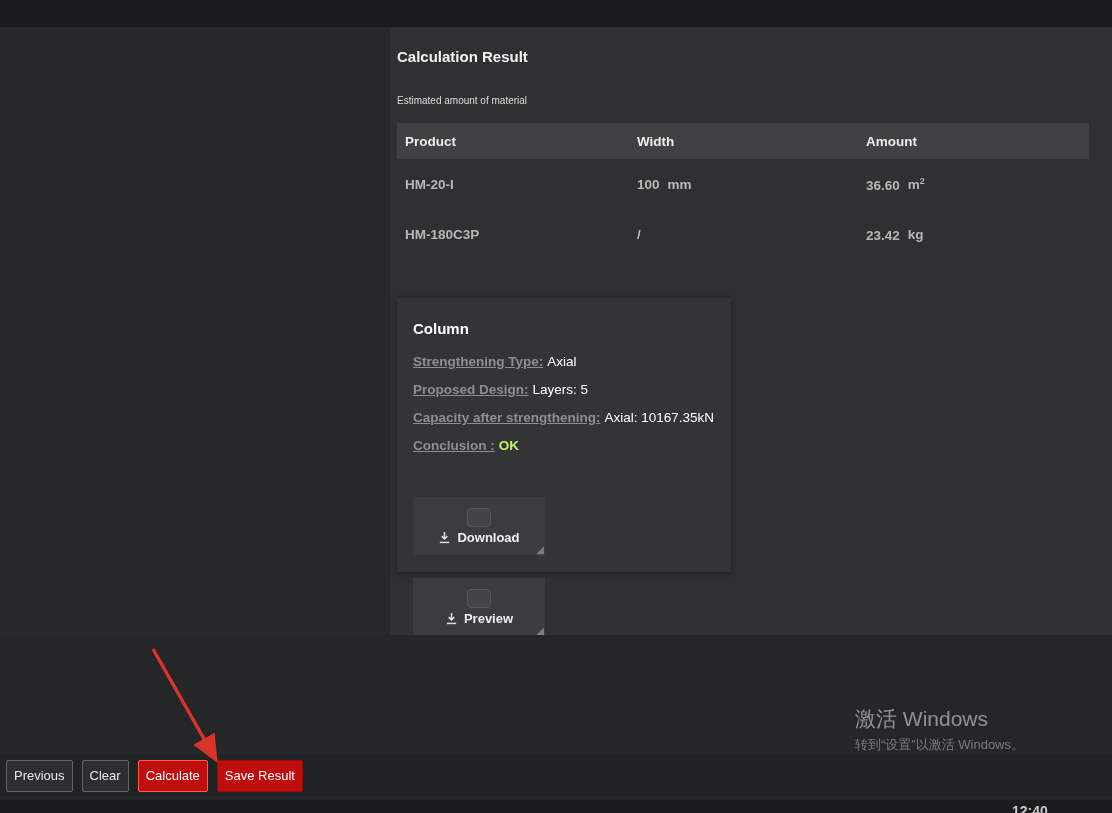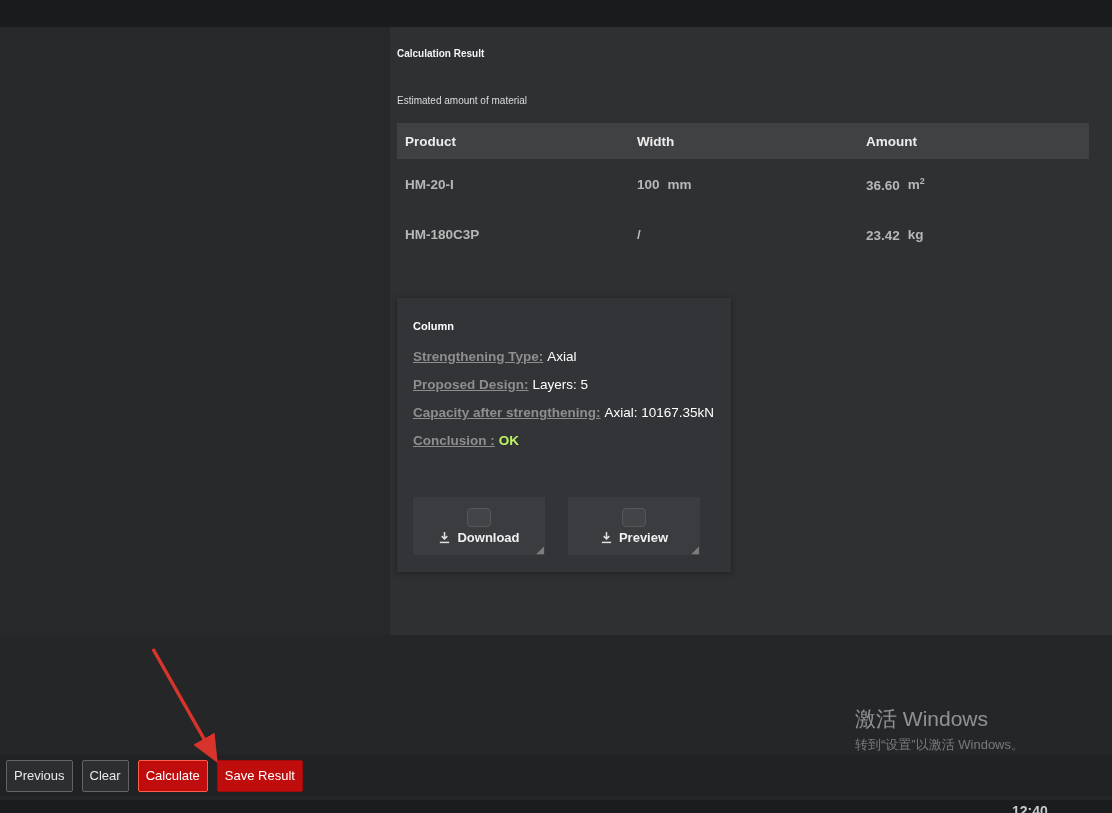--- a/index.html
+++ b/index.html
@@ -5,43 +5,43 @@
   * { margin:0; padding:0; box-sizing:border-box; }
   body { background:#111; }
   .screen {
     position:relative; width:1112px; height:813px; overflow:hidden;
     background:#262829; font-family:"Liberation Sans", sans-serif;
   }
   .topbar { position:absolute; top:0; left:0; right:0; height:27px; background:#1a1b1c; }
 
   .content { position:absolute; left:390px; top:27px; width:722px; height:608px; background:#2e3032; }
 
-  .page-title { position:absolute; left:7px; top:21px; font-size:10px; font-weight:bold; color:#f2f2f2; }
+  .page-title { position:absolute; left:7px; top:21px; font-size:15px; font-weight:bold; color:#f2f2f2; }
   .subtitle  { position:absolute; left:7px; top:68px; font-size:10px; color:#dcdcdc; }
 
   .mtable { position:absolute; left:7px; top:96px; width:692px; }
   .thead { height:36px; background:#3f4143; display:flex; align-items:center; }
   .th { font-size:13.5px; font-weight:bold; color:#ececec; padding-left:8px; }
   .trow { height:50px; display:flex; align-items:center; font-size:13.5px; font-weight:bold; color:#b7b7b7; }
   .c-product { width:232px; } .c-width { width:229px; } .c-amount { width:231px; }
   .td { padding-left:8px; }
   .unit { margin-left:8px; }
   .td sup { font-size:9px; }
 
   .card {
     position:absolute; left:7px; top:271px; width:334px; height:274px;
     background:#323437; box-shadow:0 1px 6px rgba(0,0,0,0.35); padding:16px;
   }
-  .card-title { font-size:11px; font-weight:bold; color:#ffffff; margin:6px 0 16px; }
+  .card-title { font-size:15px; font-weight:bold; color:#ffffff; margin:6px 0 16px; }
   .field { font-size:13.5px; margin-bottom:11px; line-height:17px; }
   .flabel { color:#8e8e8e; font-weight:bold;text-decoration:underline; }
   .fvalue { color:#ffffff; margin-left:4px; }
   .fvalue.ok { color:#bef264; font-weight:bold; }
 
-  .btn-row { position:absolute; left:16px; top:199px; display:flex; gap:23px; }
+  .btn-row { position:absolute; left:16px; top:199px; display:flex; gap:23px;flex-direction:column; }
   .tool-btn {
     width:132px; height:58px; background:#3a3c3f; position:relative;
     display:flex; flex-direction:column; align-items:center; justify-content:center;
     cursor:pointer;
   }
   .ph-icon { width:24px; height:19px; border:1px solid #5c5e60; border-radius:4px; background:#454749; margin-bottom:3px; opacity:0.8; }
   .dl-row { display:flex; align-items:center; gap:6px; color:#f0f0f0; font-size:13px; font-weight:bold; }
   .resize-handle { position:absolute; right:1px; bottom:0; color:#7e7e7e; font-size:10px; line-height:10px; }
 
   .lower { position:absolute; top:635px; left:0; right:0; bottom:0; background:#242628; }

